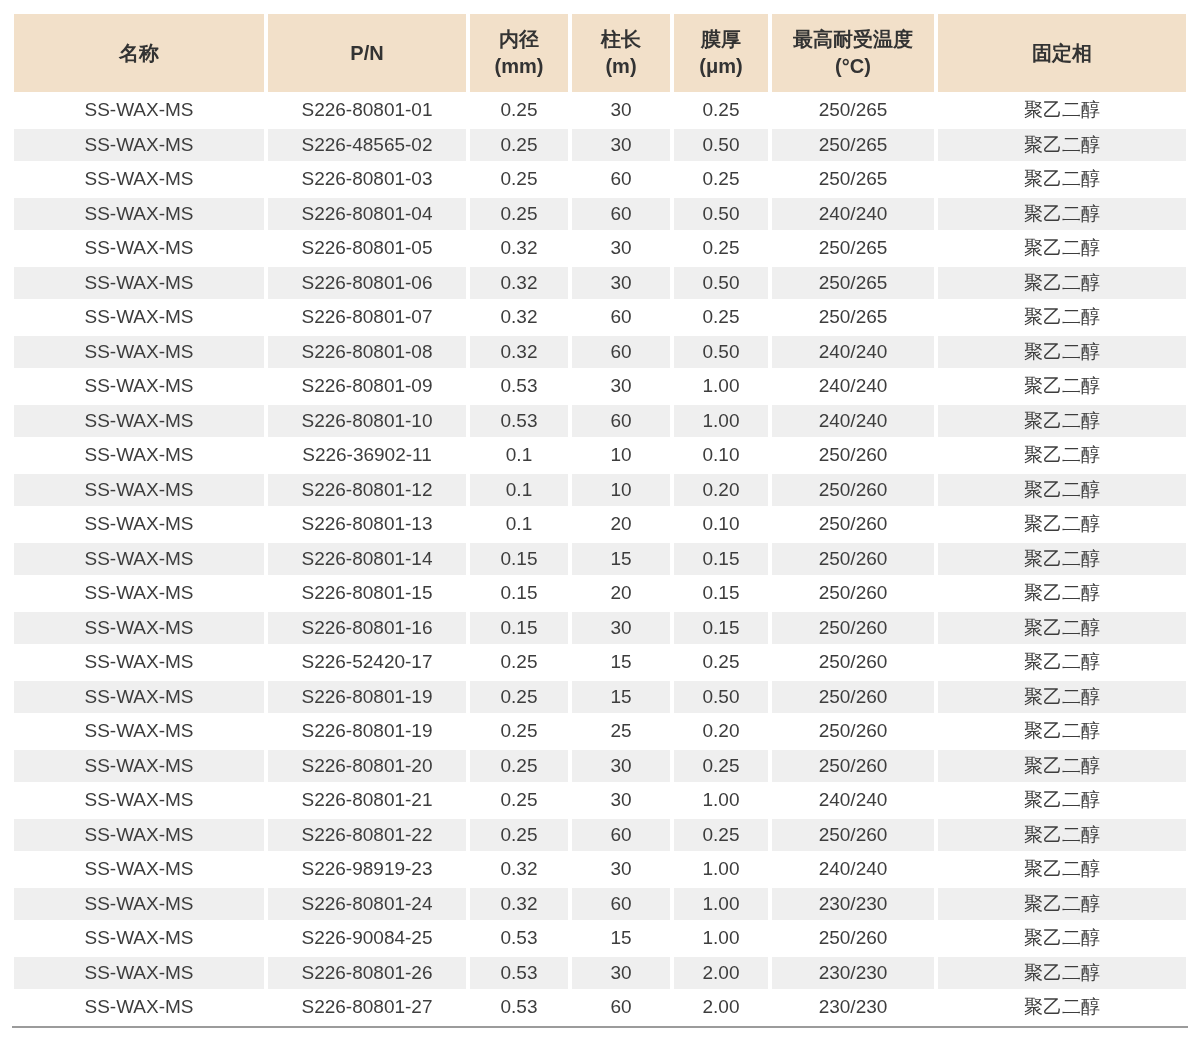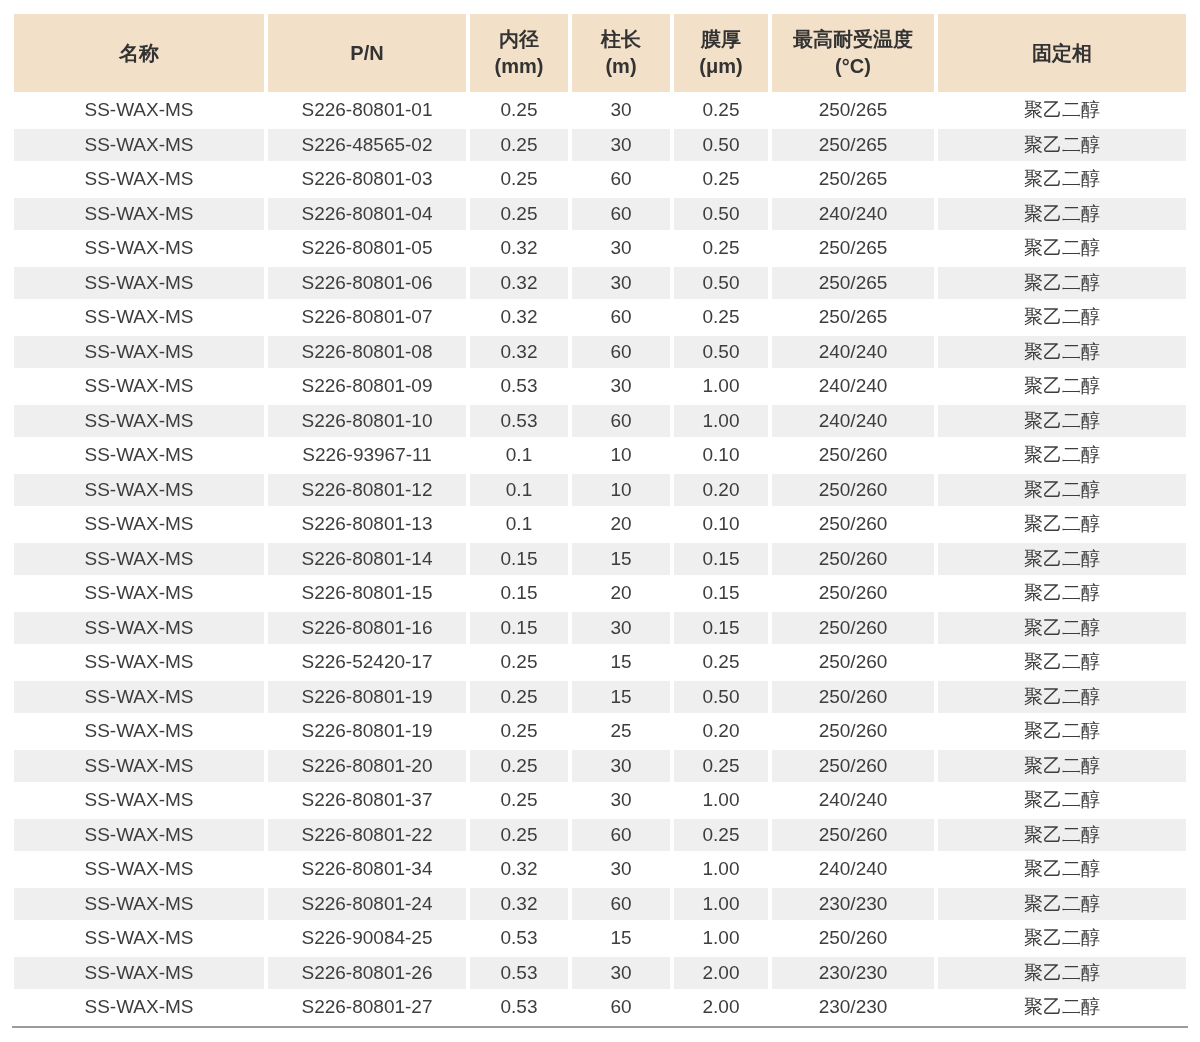--- a/index.html
+++ b/index.html
@@ -199,21 +199,21 @@
             <td>SS-WAX-MS</td>
             <td>S226-80801-10</td>
             <td>0.53</td>
             <td>60</td>
             <td>1.00</td>
             <td>240/240</td>
             <td>聚乙二醇</td>
           </tr>
           <tr>
             <td>SS-WAX-MS</td>
-            <td>S226-93967-11</td>
+            <td>S226-36902-11</td>
             <td>0.1</td>
             <td>10</td>
             <td>0.10</td>
             <td>250/260</td>
             <td>聚乙二醇</td>
           </tr>
           <tr>
             <td>SS-WAX-MS</td>
             <td>S226-80801-12</td>
             <td>0.1</td>
@@ -289,39 +289,39 @@
             <td>SS-WAX-MS</td>
             <td>S226-80801-20</td>
             <td>0.25</td>
             <td>30</td>
             <td>0.25</td>
             <td>250/260</td>
             <td>聚乙二醇</td>
           </tr>
           <tr>
             <td>SS-WAX-MS</td>
-            <td>S226-80801-37</td>
+            <td>S226-80801-21</td>
             <td>0.25</td>
             <td>30</td>
             <td>1.00</td>
             <td>240/240</td>
             <td>聚乙二醇</td>
           </tr>
           <tr>
             <td>SS-WAX-MS</td>
             <td>S226-80801-22</td>
             <td>0.25</td>
             <td>60</td>
             <td>0.25</td>
             <td>250/260</td>
             <td>聚乙二醇</td>
           </tr>
           <tr>
             <td>SS-WAX-MS</td>
-            <td>S226-80801-34</td>
+            <td>S226-98919-23</td>
             <td>0.32</td>
             <td>30</td>
             <td>1.00</td>
             <td>240/240</td>
             <td>聚乙二醇</td>
           </tr>
           <tr>
             <td>SS-WAX-MS</td>
             <td>S226-80801-24</td>
             <td>0.32</td>

